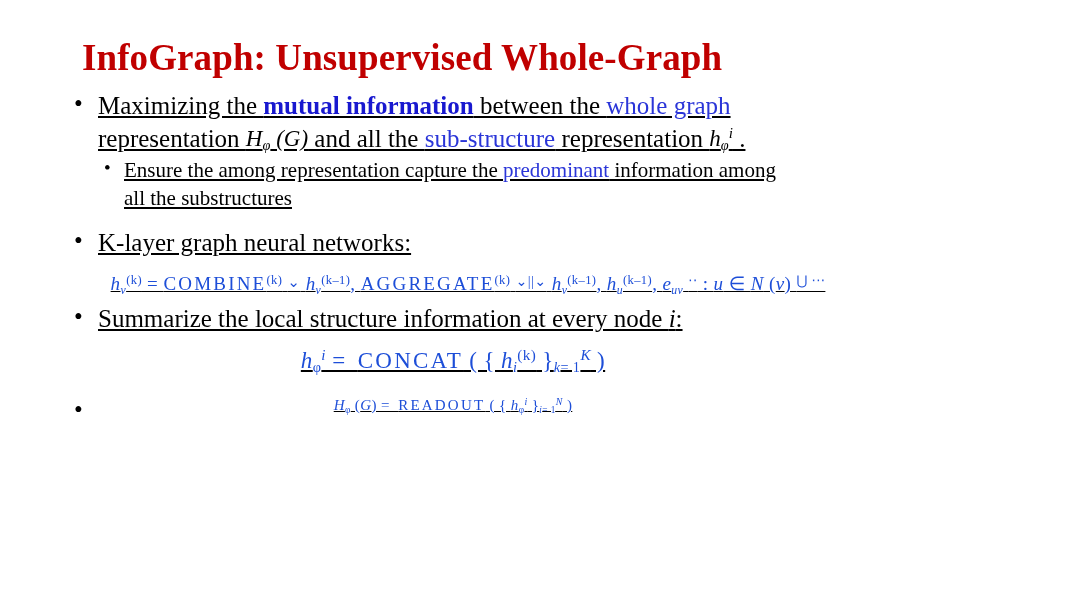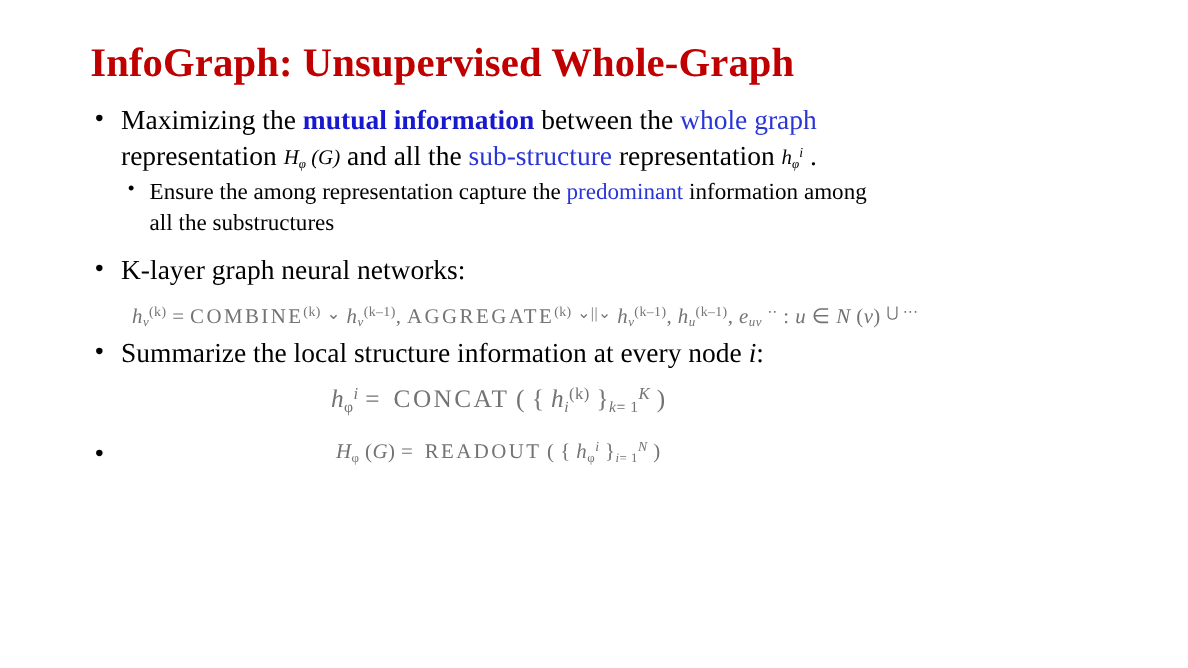--- a/index.html
+++ b/index.html
@@ -29,22 +29,23 @@
     line-height: 1.28;
     letter-spacing: 0.1px;
     margin: 0 0 8px 12px;
   }
   .title .line {
     display: block;
     white-space: nowrap;
   }
   ul.level1 {
     list-style: none;
-    margin: 12px;
+    margin: 0;
     padding: 0;
+    text-decoration: underline;
   }
   ul.level1 > li {
     position: relative;
     padding-left: 28px;
     margin-bottom: 2px;
     font-size: 25px;
     line-height: 1.32;
   }
   ul.level1 > li::before {
     content: "\2022";
@@ -79,52 +80,52 @@
   .blue {
     color: #2a35d8;
   }
   .indent-sub {
     display: block;
     margin-left: 0;
   }
   .formula {
     text-align: center;
     font-family: "Liberation Serif", serif;
-    color: #737373;
+    color: #1d4ed8;
     white-space: nowrap;
   }
   .f1 {
     font-size: 19px;
     margin: 12px 0 4px 10px;
     letter-spacing: 0.4px;
   }
   .f2 {
     font-size: 23px;
     margin: 10px 0 4px -20px;
     letter-spacing: 0.4px;
   }
   .f3 {
-    font-size: 19px;
+    font-size: 15px;
     margin: 18px 0 0 -20px;
     letter-spacing: 0.4px;
   }
   .mono-sp {
     letter-spacing: 2.2px;
   }
   .it { font-style: italic; }
   sub {
     font-size: 0.62em;
     vertical-align: -0.3em;
   }
   sup {
     font-size: 0.66em;
     vertical-align: 0.5em;
   }
   .inline-math {
-    font-size: 19px;
+    font-size: 23px;
     font-style: italic;
     vertical-align: 1px;
   }
   .block-sum {
     margin-top: 14px;
   }
   .footer {
     position: absolute;
     left: 28px;
     bottom: 8px;

